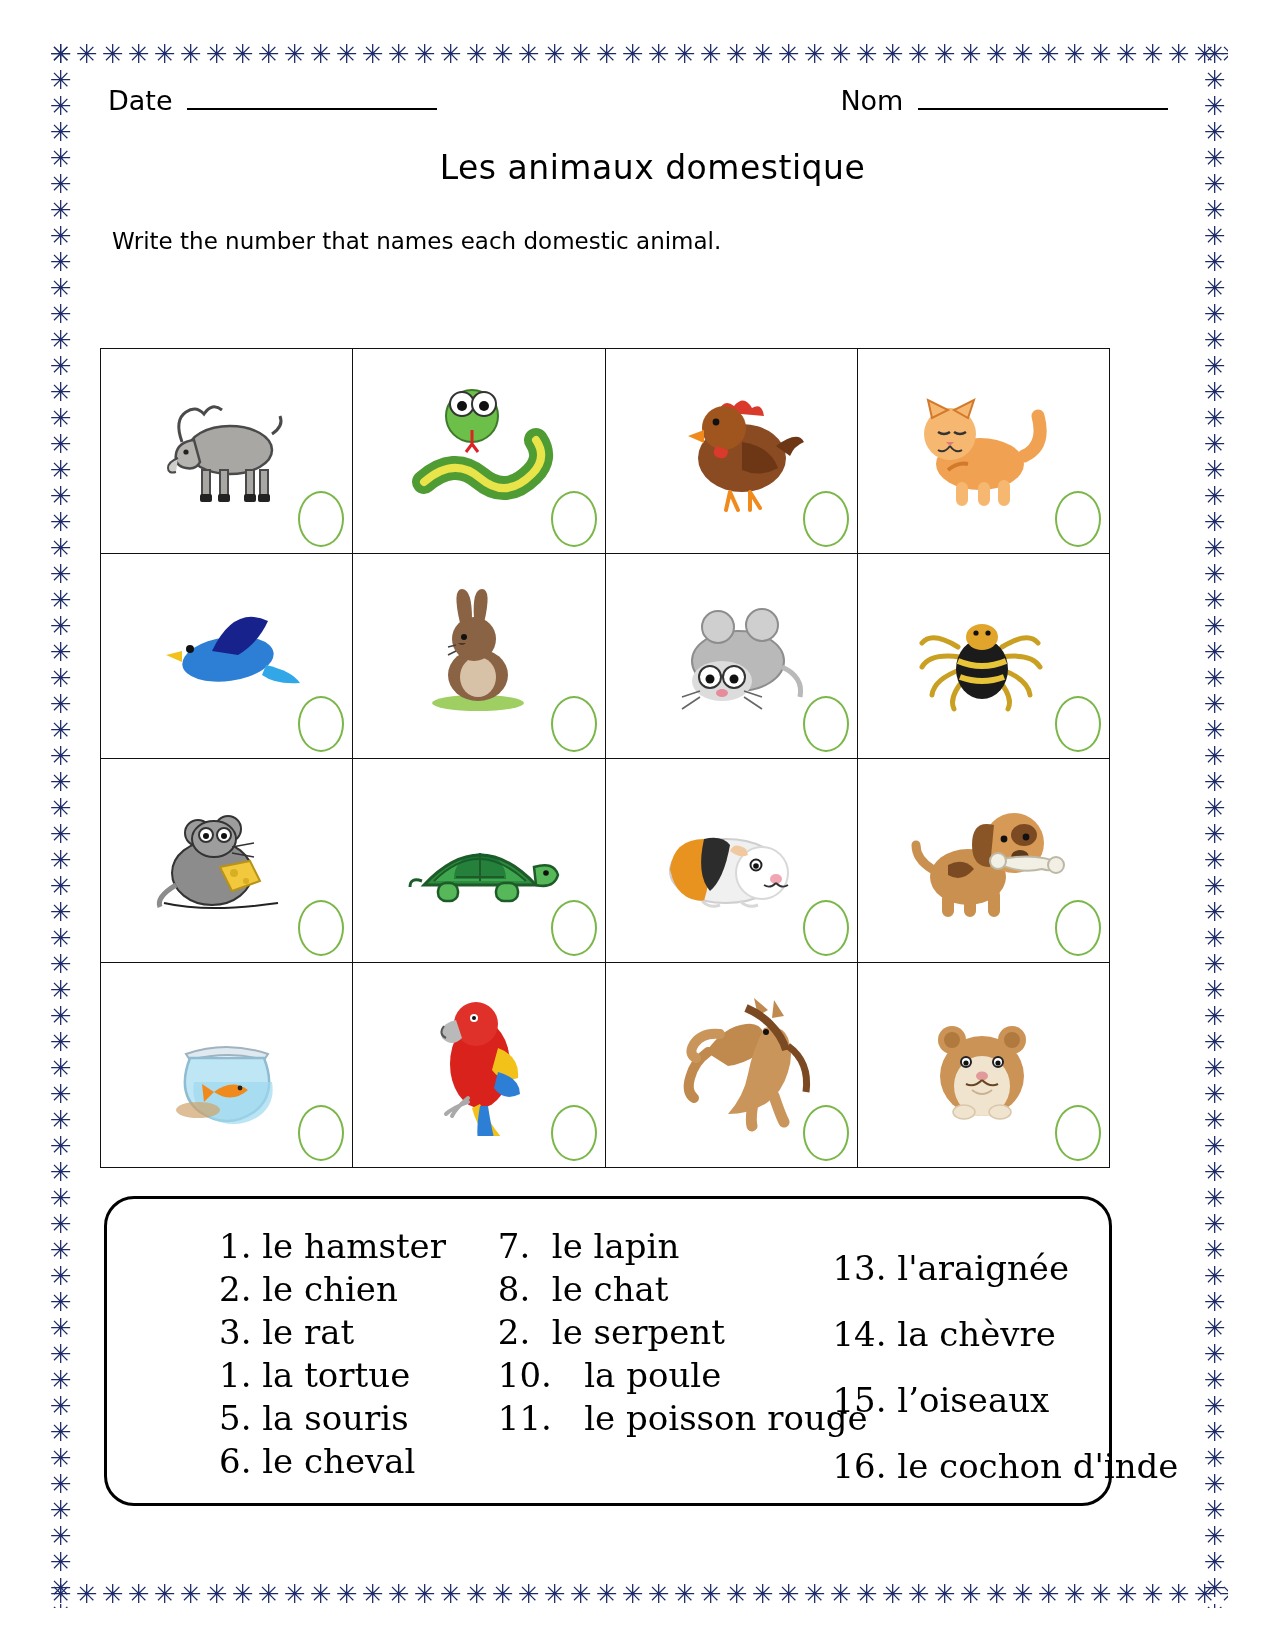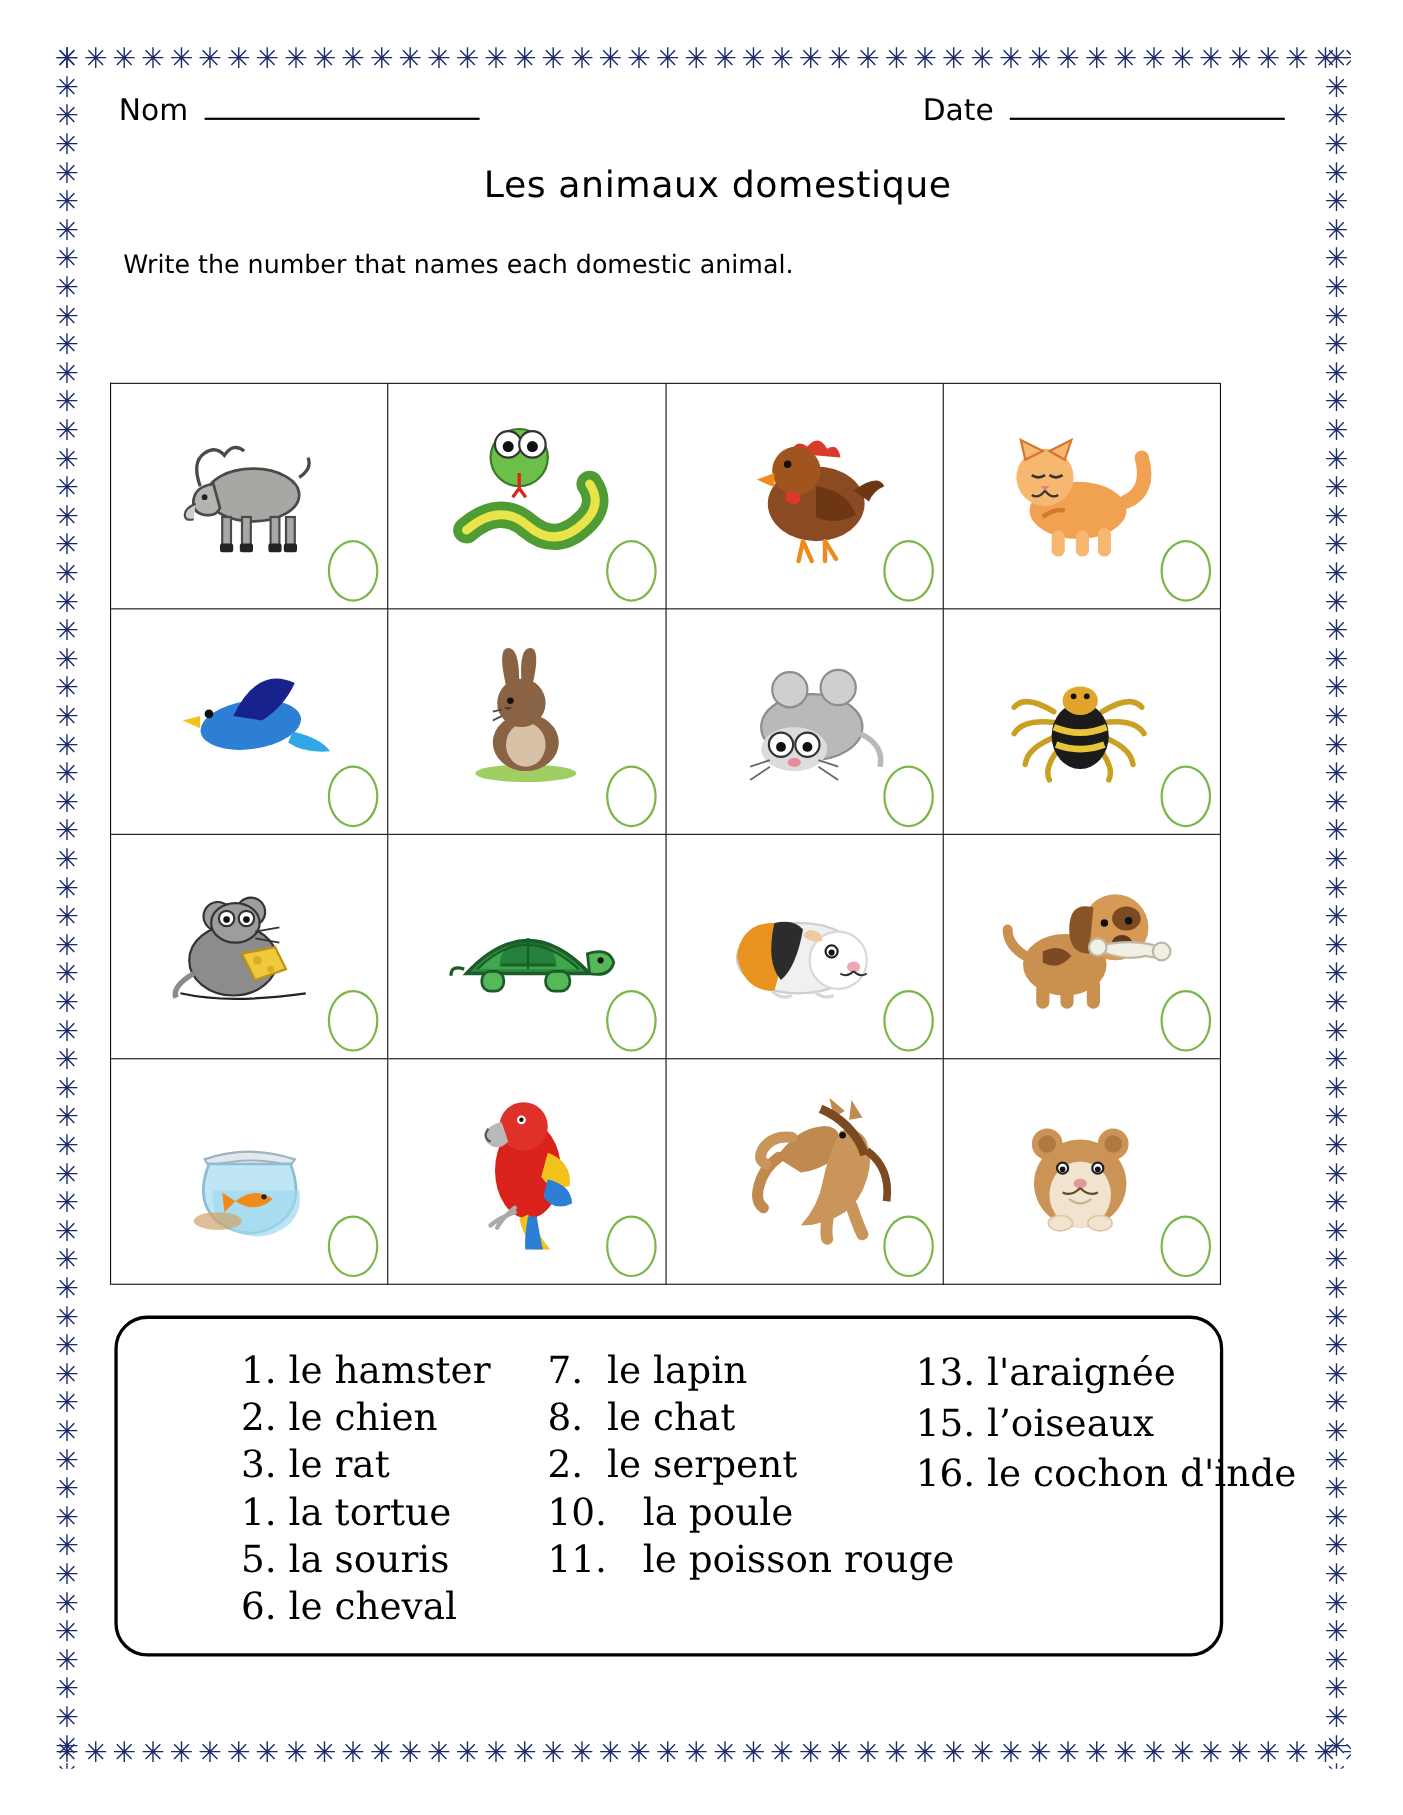--- a/index.html
+++ b/index.html
@@ -160,21 +160,21 @@
   .wb-col { box-sizing: border-box; }
   .wb-col.c1 { width: 38%; padding-left: 112px; }
   .wb-col.c2 { width: 33%; padding-left: 10px; }
   .wb-col.c3 { width: 29%; padding-left: 14px; }
   .wb-item {
     font-size: 34px;
     color: #000;
     line-height: 43px;
     white-space: pre;
   }
-  .wb-col.c3 .wb-item { line-height: 46px; }
+  .wb-col.c3 .wb-item { line-height: 46px; margin-top: 20px; }
 </style>
 </head>
 <body>
 
 <div class="page">
 
   <div class="border-frame">
     <div class="star-row top" id="starTop">
         <span class="star">✳</span>
         <span class="star">✳</span>
@@ -394,25 +394,25 @@
         <span class="star">✳</span>
         <span class="star">✳</span>
         <span class="star">✳</span>
         <span class="star">✳</span>
         <span class="star">✳</span>
       </div>
   </div>
 
   <div class="namedate">
     <div class="nd-item">
-      <span>Nom</span>
+      <span>Date</span>
       <span class="rule-line"></span>
     </div>
     <div class="nd-item">
-      <span>Date</span>
+      <span>Nom</span>
       <span class="rule-line"></span>
     </div>
   </div>
 
   <div class="worksheet-title">Les animaux domestique</div>
   <div class="instructions">Write the number that names each domestic animal.</div>
 
   <div class="grid" id="grid">
       <div class="cell">
         <div class="art"><svg viewBox="0 0 170 150" width="170" height="150" xmlns="http://www.w3.org/2000/svg">
@@ -668,19 +668,20 @@
         </div>
       <div class="wb-col c2" id="wb2">
           <div class="wb-item">7.  le lapin</div>
           <div class="wb-item">8.  le chat</div>
           <div class="wb-item">2.  le serpent</div>
           <div class="wb-item">10.   la poule</div>
           <div class="wb-item">11.   le poisson rouge</div>
         </div>
       <div class="wb-col c3" id="wb3">
           <div class="wb-item">13. l'araignée</div>
+          <div class="wb-item">14. la chèvre</div>
           <div class="wb-item">15. l’oiseaux</div>
           <div class="wb-item">16. le cochon d'inde</div>
         </div>
     </div>
   </div>
 
 </div>
 
 </body></html>

